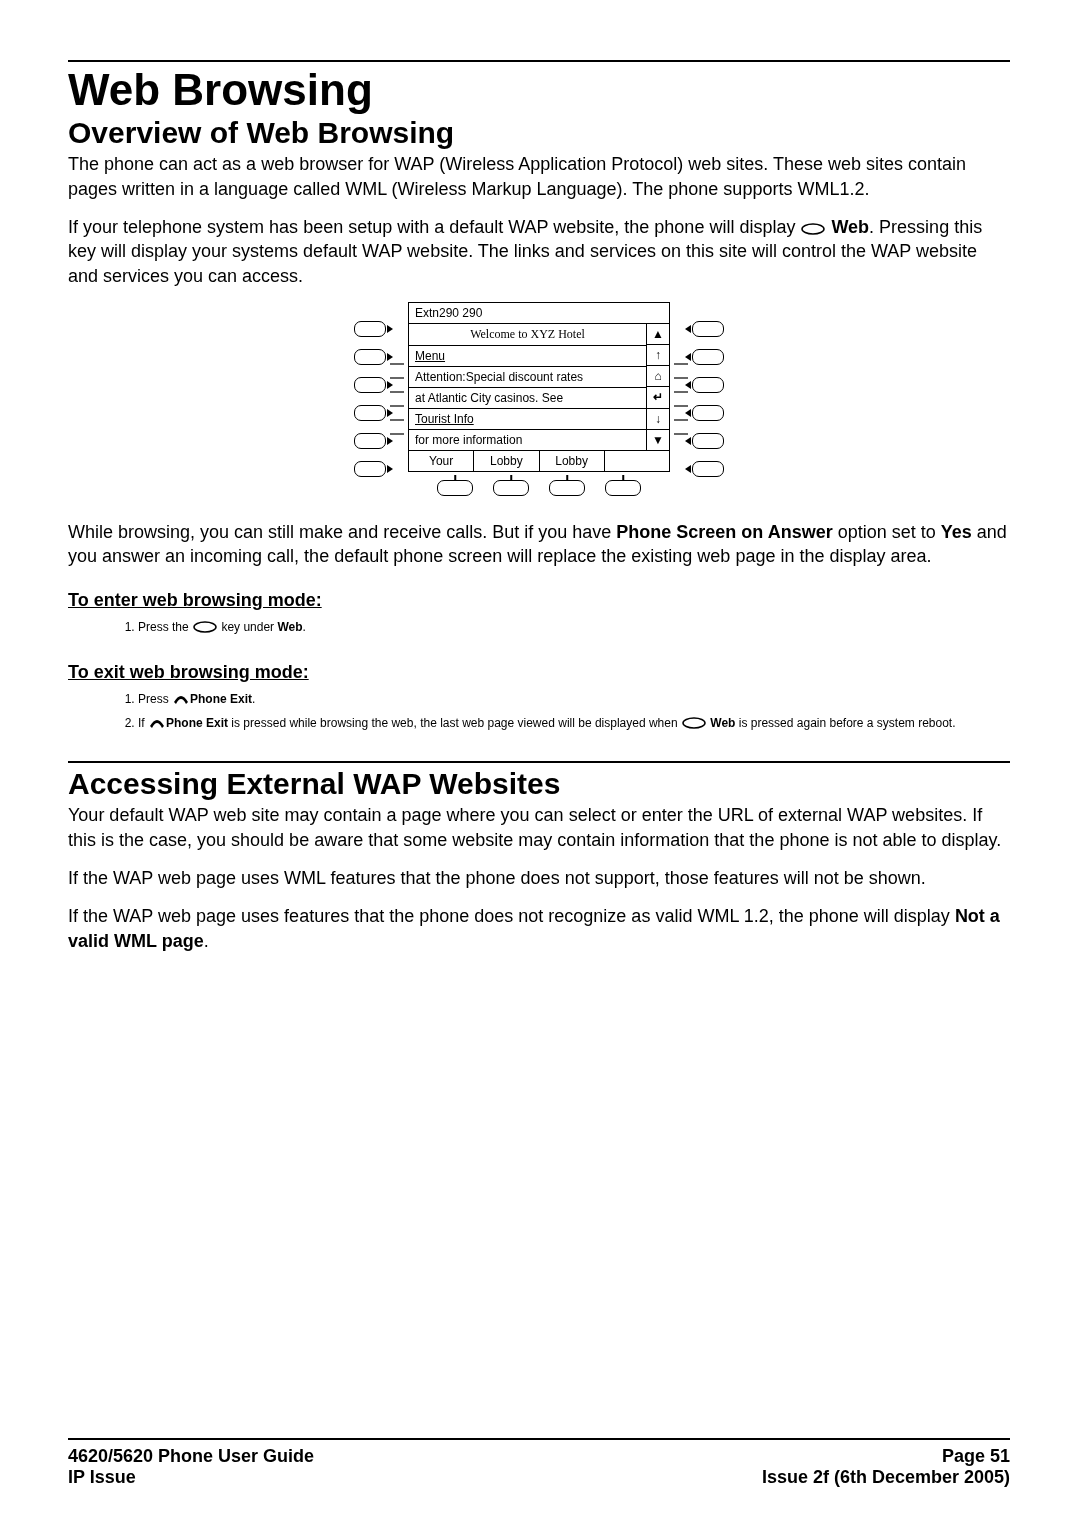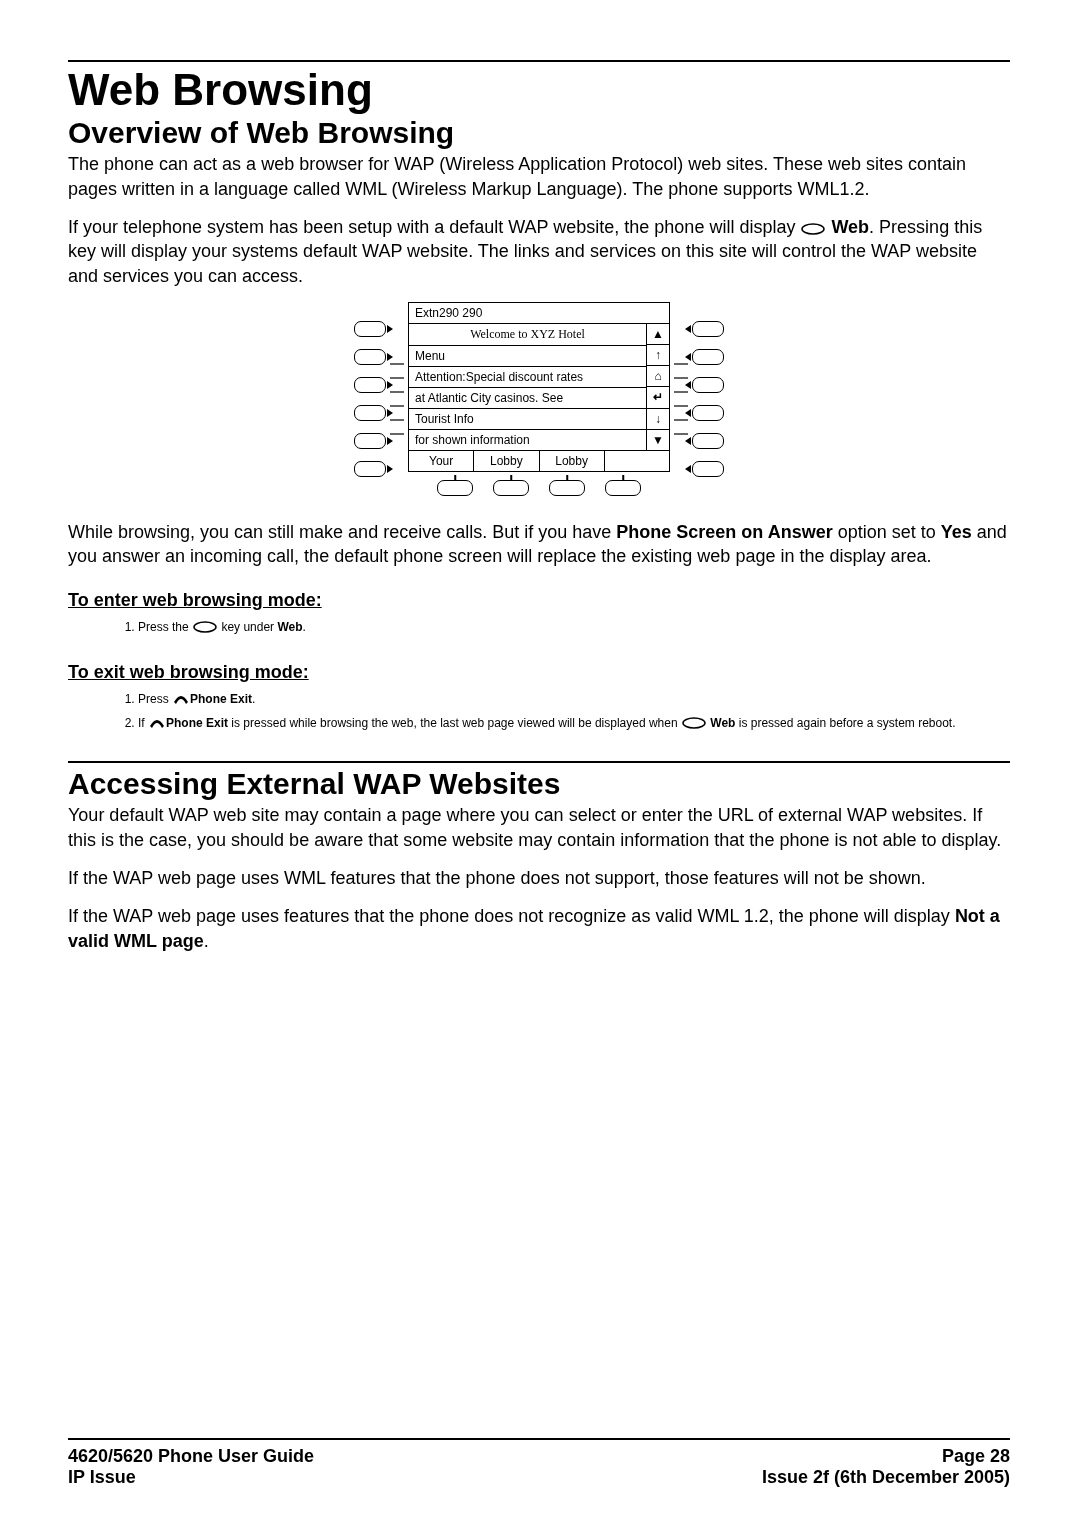--- a/index.html
+++ b/index.html
@@ -87,21 +87,21 @@
   }
   .conn { width:14px; height:2px; background:#666; }
   .screen {
     border:1.5px solid #000; width:260px; font-size:12px; background:#fff;
   }
   .screen-title { padding:3px 6px; border-bottom:1px solid #000; font-size:12px; }
   .screen-body { display:flex; }
   .screen-lines { flex:1; }
   .line { padding:3px 6px; border-bottom:1px solid #000; font-size:12px; }
   .line.center { text-align:center;font-family:Liberation Serif, serif; }
-  .line.u { }
+  .line.u { text-decoration: underline; }
   .line.last { border-bottom:none; }
   .scrollbar { width:22px; border-left:1px solid #000; display:flex; flex-direction:column; }
   .sb-cell { flex:1; border-bottom:1px solid #000; display:flex; align-items:center; justify-content:center; font-size:12px; font-weight:bold;}
   .sb-cell:last-child{border-bottom:none;}
   .softkeys { display:flex; border-top:1px solid #000;}
   .sk { flex:1; text-align:center; padding:3px 0; font-size:12px; border-right:1px solid #000;}
   .sk:last-child{border-right:none;}
   .bottom-btns { display:flex; justify-content:center; gap:20px; padding-top:8px;}
   .oval-btn { width:34px; height:14px; border:1.5px solid #000; border-radius:7px; position:relative;}
   .oval-btn::before{content:"";position:absolute;left:50%;top:-6px;width:1.5px;height:6px;background:#000;transform:translateX(-50%);}
@@ -149,21 +149,21 @@
           <div>
             <div class="screen">
               <div class="screen-title">Extn290 290</div>
               <div class="screen-body">
                 <div class="screen-lines">
                   <div class="line center">Welcome to XYZ Hotel</div>
                   <div class="line u">Menu</div>
                   <div class="line">Attention:Special discount rates</div>
                   <div class="line">at Atlantic City casinos. See</div>
                   <div class="line u">Tourist Info</div>
-                  <div class="line last">for shown information</div>
+                  <div class="line last">for more information</div>
                 </div>
                 <div class="scrollbar">
                   <div class="sb-cell">▲</div>
                   <div class="sb-cell">↑</div>
                   <div class="sb-cell">⌂</div>
                   <div class="sb-cell">↵</div>
                   <div class="sb-cell">↓</div>
                   <div class="sb-cell">▼</div>
                 </div>
               </div>
@@ -244,17 +244,17 @@
       <span>If the WAP web page uses features that the phone does not recognize as valid WML 1.2, the phone will display </span><span class="bold">Not a valid WML page</span><span>.</span>
     </p>
   </div>
 
   <div class="footer">
     <div>
       <div>4620/5620 Phone User Guide</div>
       <div>IP Issue</div>
     </div>
     <div style="text-align:right">
-      <div>Page 28</div>
+      <div>Page 51</div>
       <div>Issue 2f (6th December 2005)</div>
     </div>
   </div>
 </div>
 
 </body></html>

